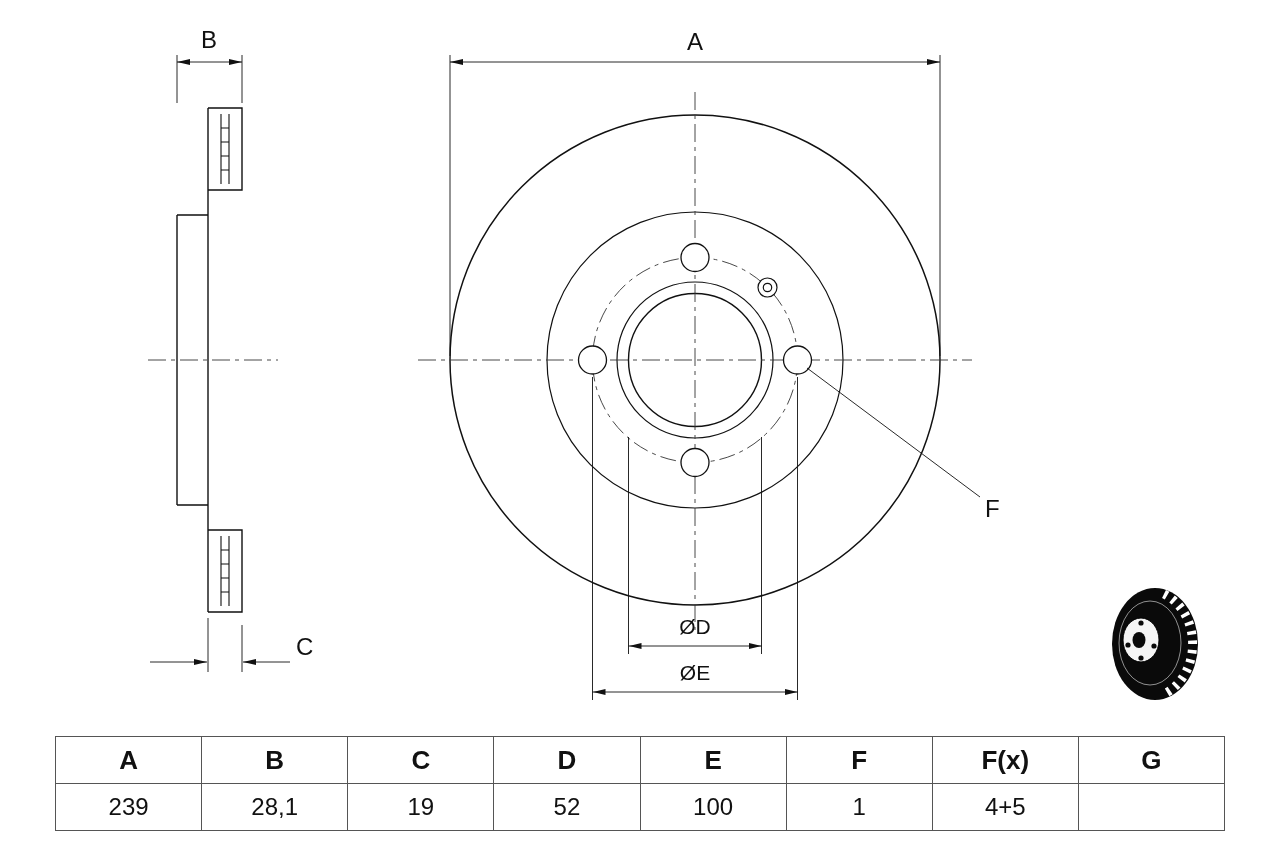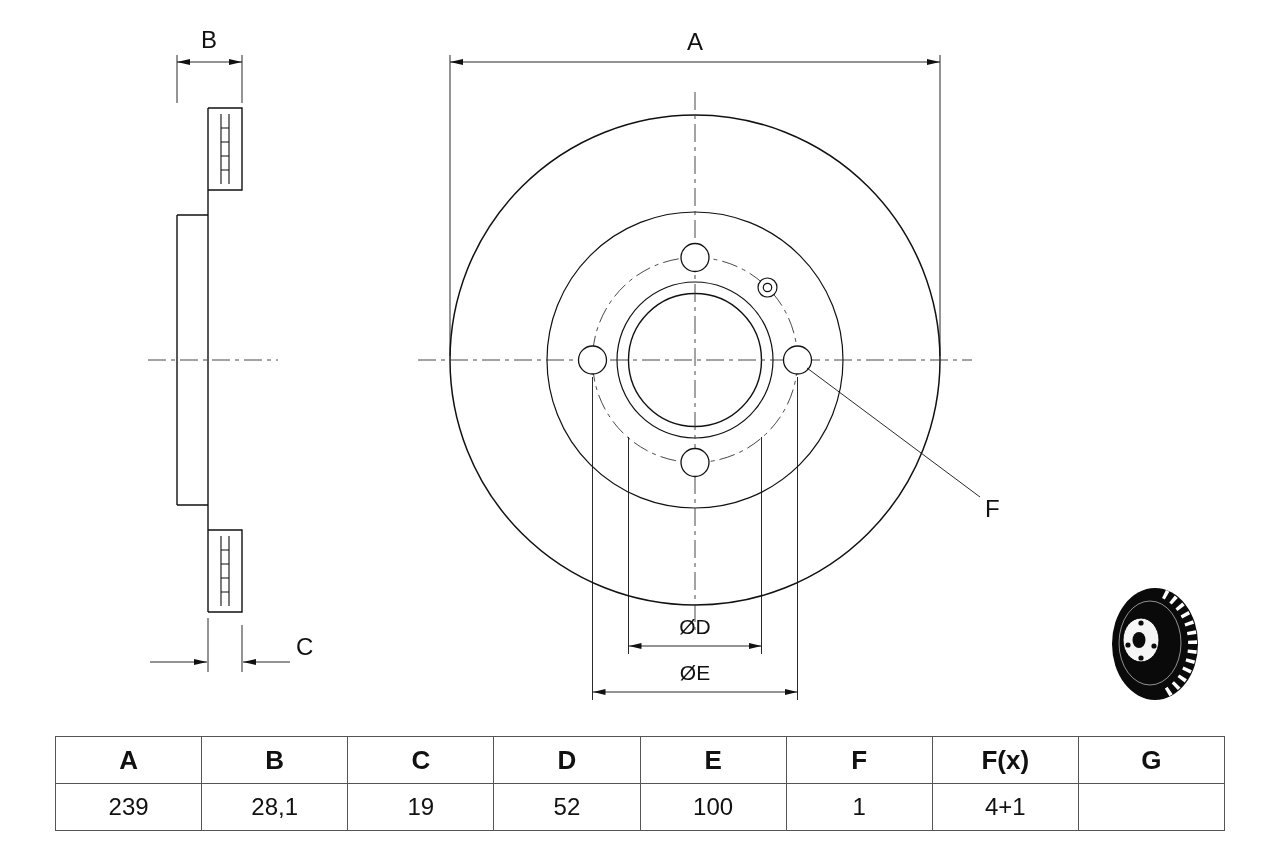--- a/index.html
+++ b/index.html
@@ -135,19 +135,19 @@
       </tr>
     </thead>
     <tbody>
       <tr>
         <td>239</td>
         <td>28,1</td>
         <td>19</td>
         <td>52</td>
         <td>100</td>
         <td>1</td>
-        <td>4+1</td>
+        <td>4+5</td>
         <td></td>
       </tr>
     </tbody>
   </table>
 
 </div>
 
 </body></html>

